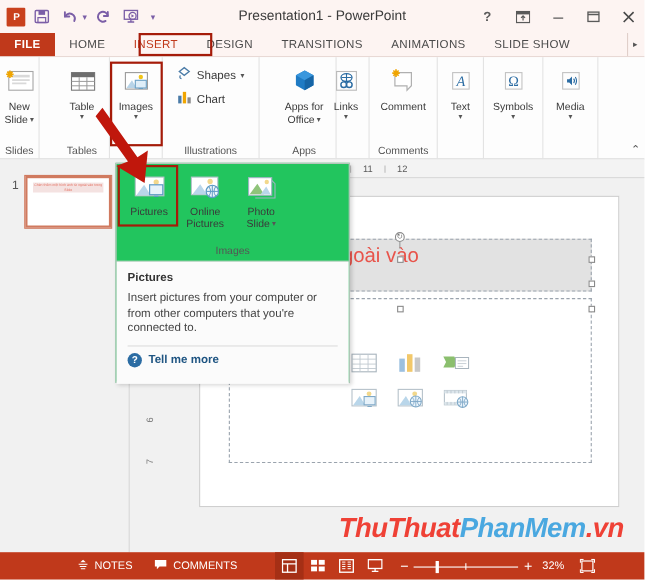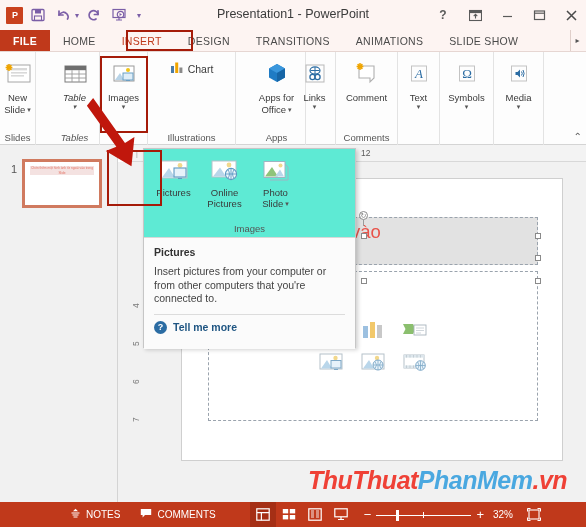--- a/index.html
+++ b/index.html
@@ -177,22 +177,22 @@
     background: #9a9a9a;
   }
   .hnd {
     position: absolute; width: 6px; height: 6px; background: #fff;
     border: 1px solid #8a8a8a; z-index: 4;
   }
 
   
   .imgmenu {
     position: absolute; left: 105px; top: 148px; width: 213px; height: 200px;
-    background: #5eead4; border: 1px solid #c6c6c6;
-    box-shadow: 2px 2px 4px rgba(0,0,0,.18); z-index: 10; margin-left: 38px;
+    background: #22c55e; border: 1px solid #c6c6c6;
+    box-shadow: 2px 2px 4px rgba(0,0,0,.18); z-index: 10;
   }
   .imgmenu-row { display: flex; padding: 6px 4px 0 4px; }
   .menuitem {
     width: 51px; display: flex; flex-direction: column; align-items: center;
     padding-top: 2px;
   }
   .menuitem .mi { height: 30px; display: flex; align-items: center; justify-content: center; }
   .menuitem .ml {
     font-size: 9.5px; color: #3a3a3a; text-align: center; line-height: 11px;
   }
@@ -361,21 +361,21 @@
           <div class="bl">New</div>
           <div class="bl" style="display:flex;align-items:center;gap:2px;">
             <span>Slide</span>
             <span class="caret">▾</span>
           </div>
         </div>
       </div>
       <div class="rg-label">Slides</div>
     </div>
 
-    <div class="rgroup" style="left:50px; width:50px;font-style:italic;">
+    <div class="rgroup" style="left:50px; width:50px;">
       <div class="rg-items">
         <div class="bigbtn">
           <div class="bi">
             <svg width="28" height="26" viewBox="0 0 28 26">
               <rect x="4" y="4" width="21" height="16" fill="#fff" stroke="#7a7a7a" stroke-width="1"></rect>
               <rect x="4" y="4" width="21" height="4.2" fill="#6e6e6e"></rect>
               <path d="M11 8.2 L11 20 M18 8.2 L18 20 M4 12 L25 12 M4 16 L25 16" stroke="#9a9a9a" stroke-width=".9"></path>
             </svg>
           </div>
           <div class="bl">Table</div>
@@ -400,20 +400,30 @@
           <div class="bl">Images</div>
           <div class="caret">▾</div>
         </div>
       </div>
       <div class="rg-label" style="visibility:hidden;">Images</div>
     </div>
 
     <div class="rgroup" style="left:148px; width:88px;">
       <div class="rg-items">
         <div class="smallcol">
+          <div class="smallbtn">
+            <span>
+              <svg width="14" height="13" viewBox="0 0 14 13">
+                  <path d="M2 5 L6.5 1.5 L11 5 L6.5 8.5 Z" fill="none" stroke="#4a7ba7" stroke-width="1.2"></path>
+                  <path d="M3 8.5 Q1.6 11 4 11.5" fill="none" stroke="#4a7ba7" stroke-width="1.1"></path>
+                </svg>
+            </span>
+            <span class="sl">Shapes</span>
+            <span class="caret">▾</span>
+          </div>
           <div class="smallbtn">
             <span>
               <svg width="14" height="13" viewBox="0 0 14 13">
                   <rect x="1" y="5" width="3" height="7" fill="#4a7ba7"></rect>
                   <rect x="5.2" y="1.5" width="3" height="10.5" fill="#f0a500"></rect>
                   <rect x="9.4" y="6.5" width="3" height="5.5" fill="#8a8a8a"></rect>
                 </svg>
             </span>
             <span class="sl">Chart</span>
           </div>

